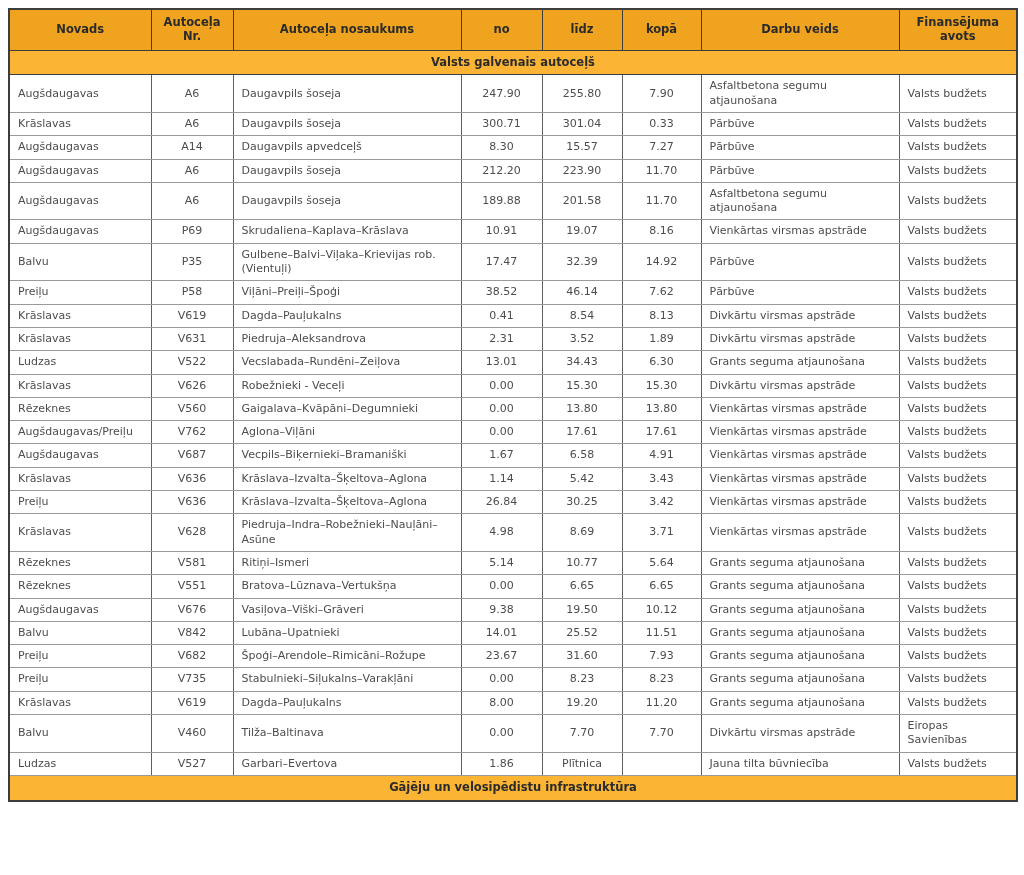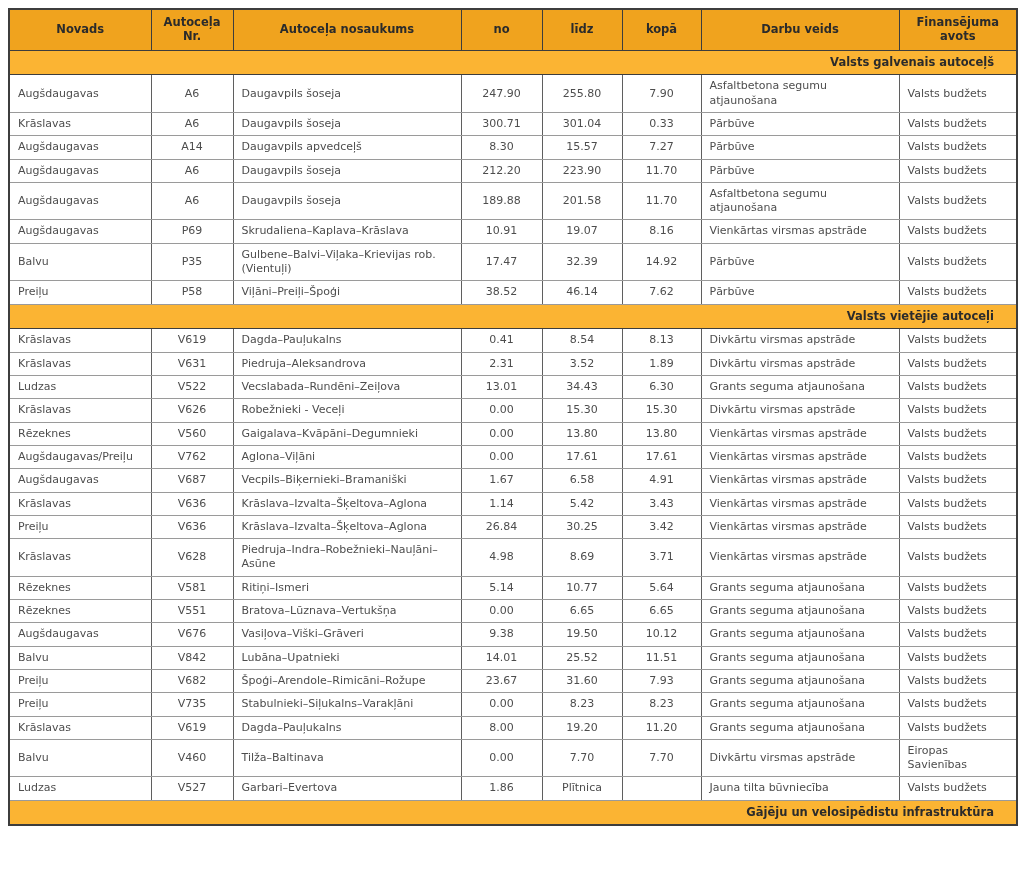--- a/index.html
+++ b/index.html
@@ -39,22 +39,22 @@
     text-align: center;
     padding: 6px 4px;
     border: 1px solid var(--border-dark);
     line-height: 1.2;
   }
   table.roads td.section {
     background: var(--section-bg);
     color: var(--header-text);
     font-size: 11.5px;
     font-weight: bold;
-    text-align: right;
-    padding: 5px 22px;
+    text-align: center;
+    padding: 5px 12px;
     border: 1px solid var(--border-dark);
     line-height: 1.2;
   }
   table.roads td.cell {
     background: #FFFFFF;
     color: var(--body-text);
     font-size: 11px;
     padding: 4px 8px;
     border-left: 1px solid var(--border-mid);
     border-right: 1px solid var(--border-mid);
@@ -171,23 +171,20 @@
           <td class="cell align-left">Preiļu</td>
           <td class="cell align-center">P58</td>
           <td class="cell align-left">Viļāni–Preiļi–Špoģi</td>
           <td class="cell align-center">38.52</td>
           <td class="cell align-center">46.14</td>
           <td class="cell align-center">7.62</td>
           <td class="cell align-left">Pārbūve</td>
           <td class="cell align-left">Valsts budžets</td>
         </tr>
         <tr>
-          <td colspan="8" class="section">Valsts vietējie autoceļi</td>
-        </tr>
-        <tr>
           <td class="cell align-left">Krāslavas</td>
           <td class="cell align-center">V619</td>
           <td class="cell align-left">Dagda–Pauļukalns</td>
           <td class="cell align-center">0.41</td>
           <td class="cell align-center">8.54</td>
           <td class="cell align-center">8.13</td>
           <td class="cell align-left">Divkārtu virsmas apstrāde</td>
           <td class="cell align-left">Valsts budžets</td>
         </tr>
         <tr>

